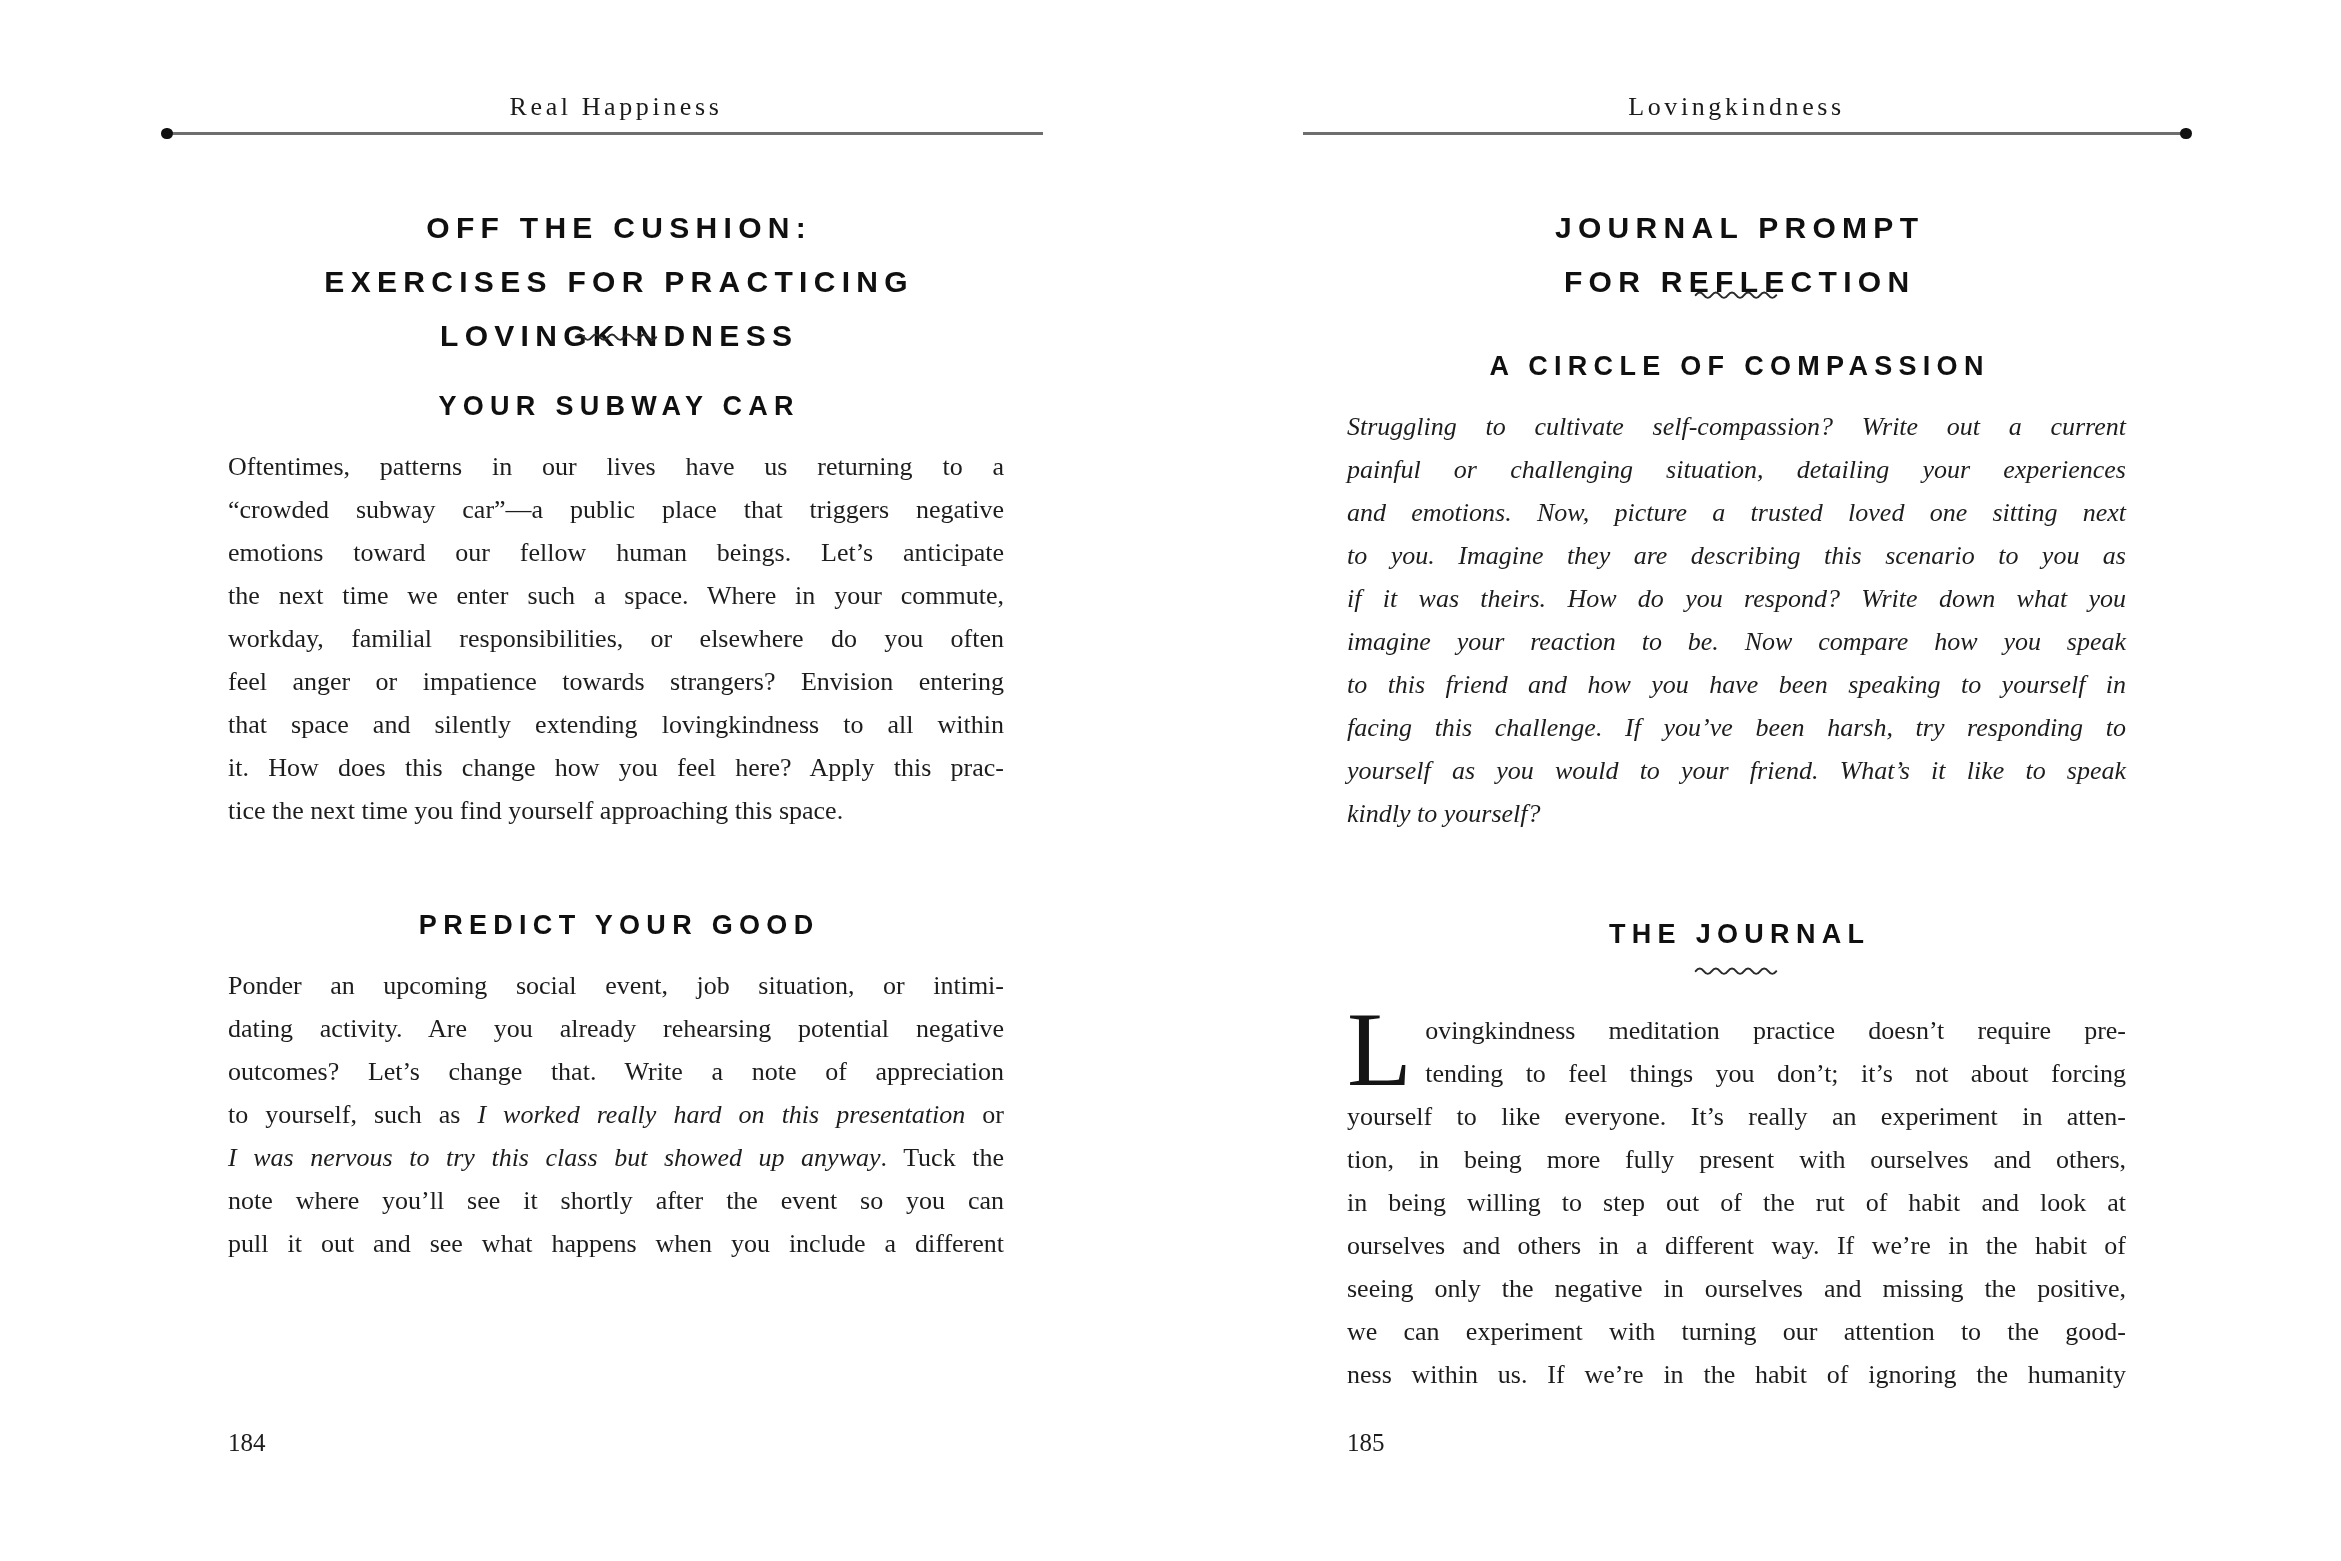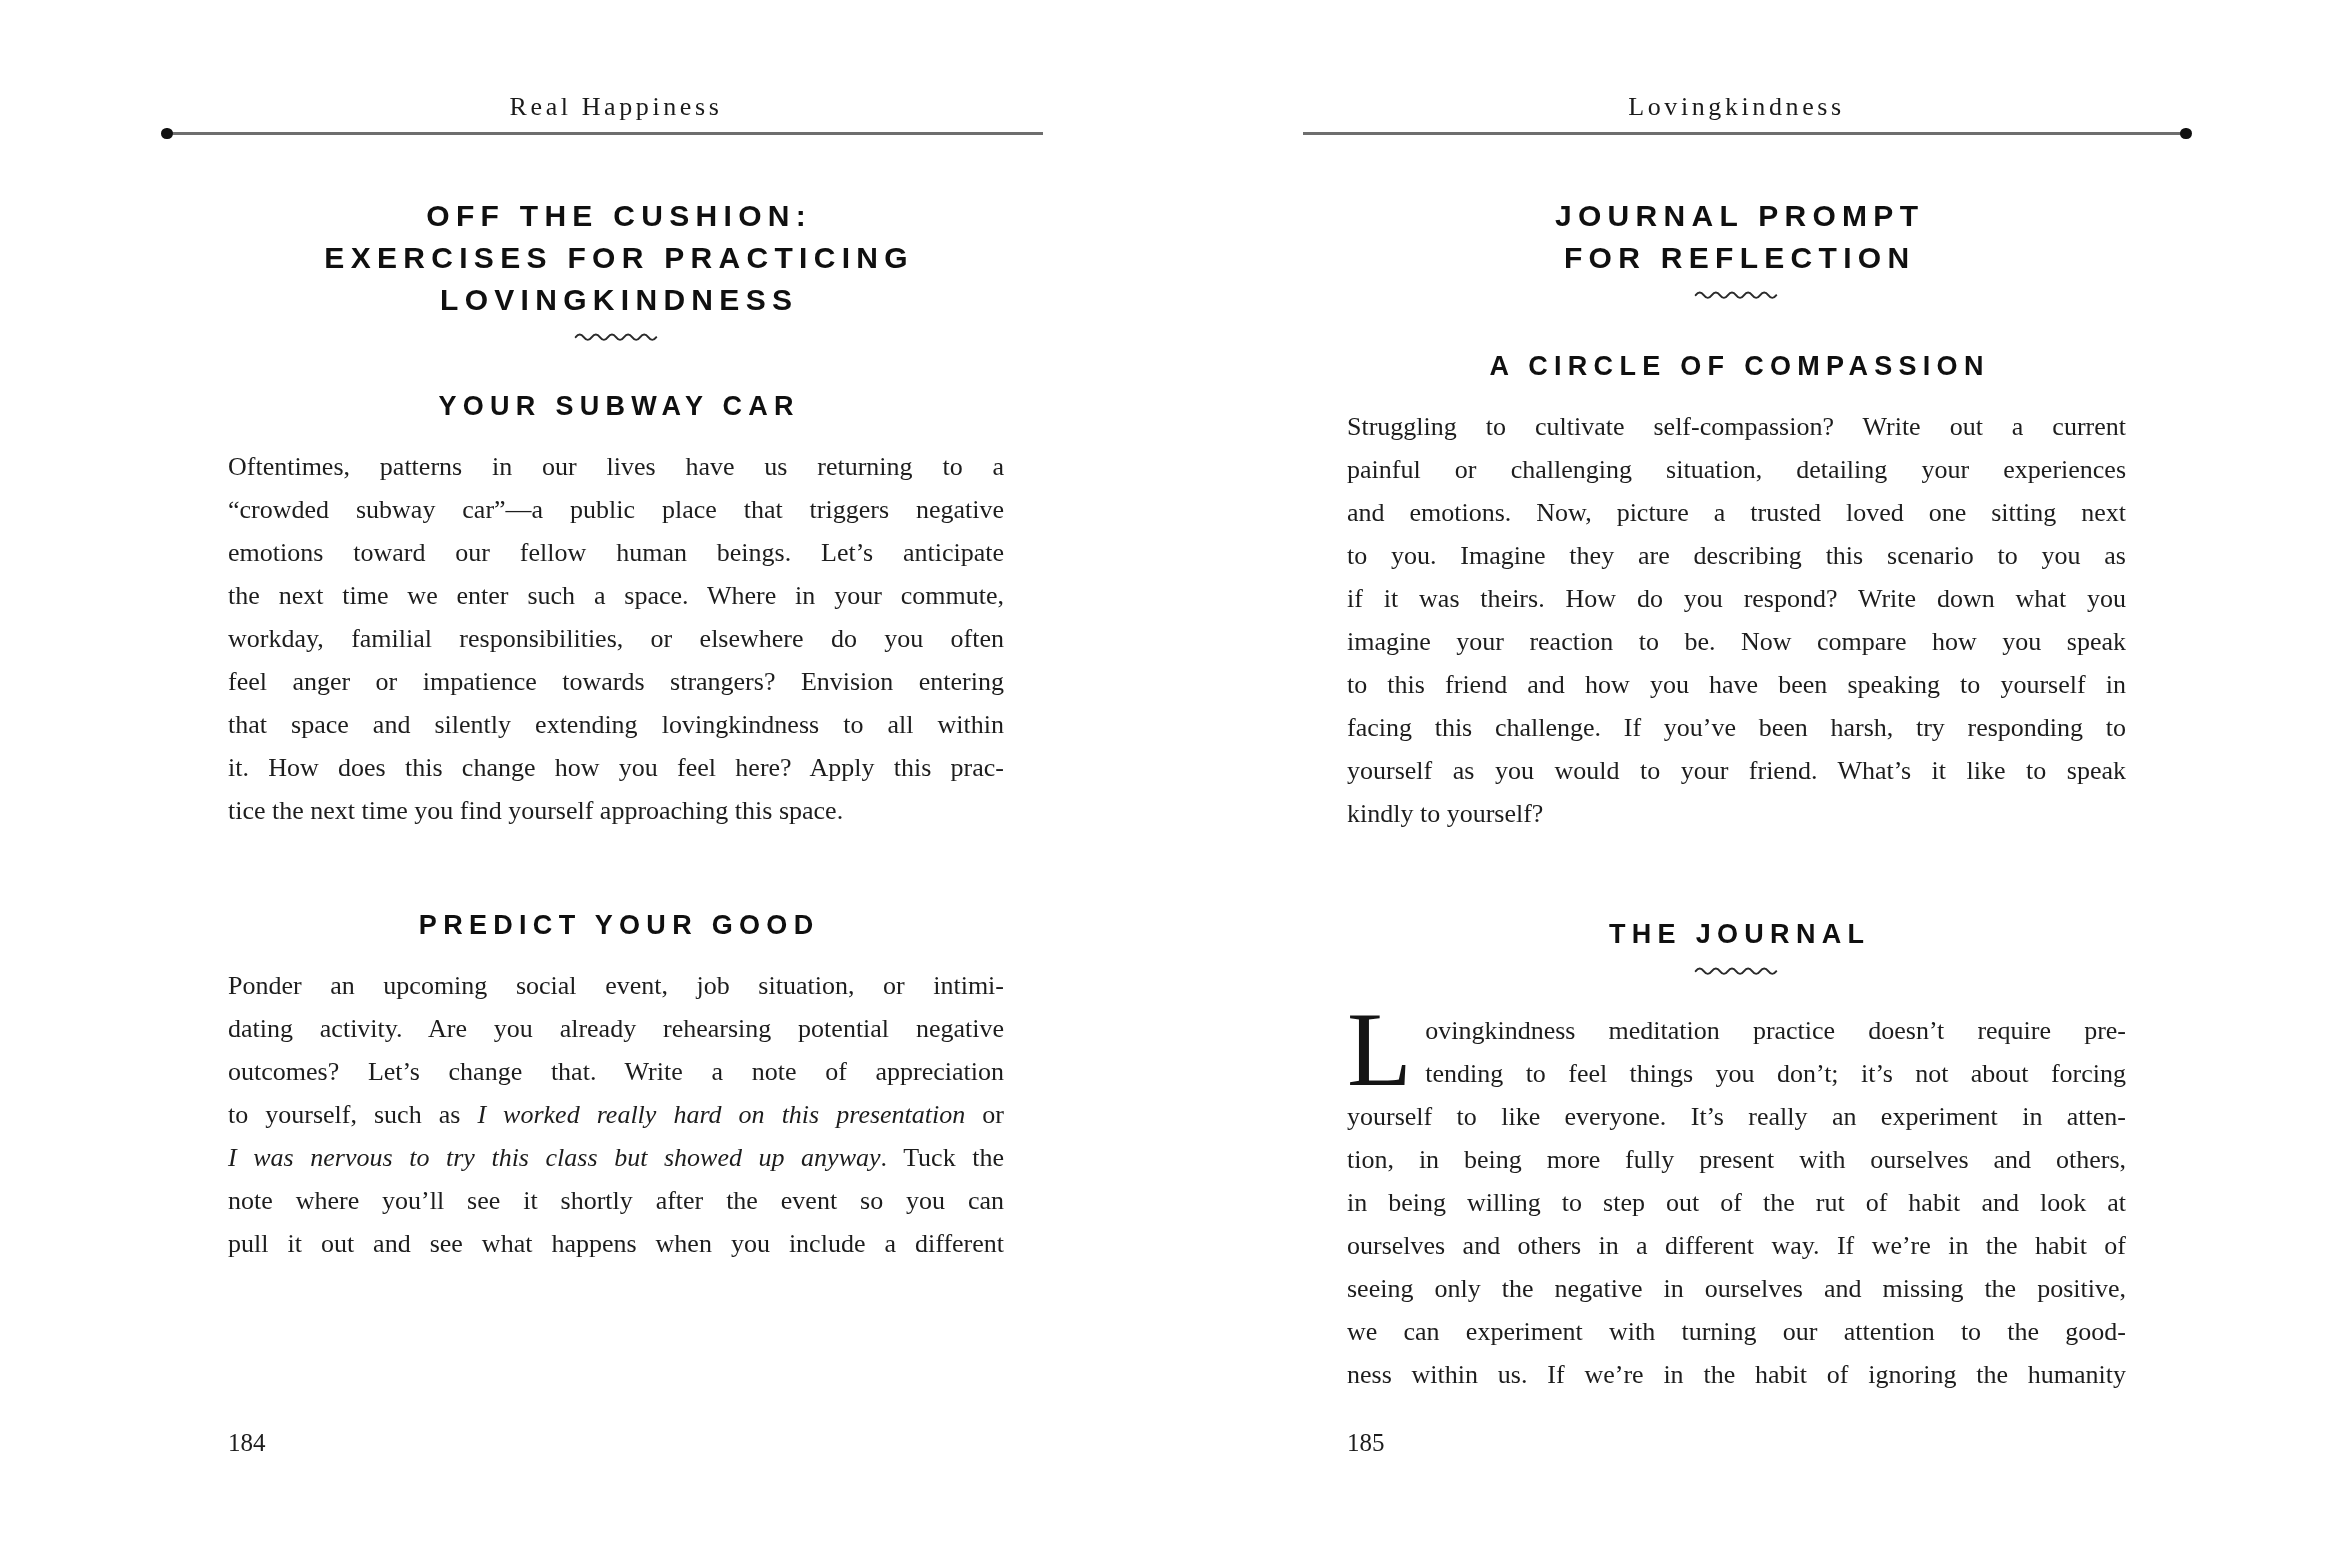--- a/index.html
+++ b/index.html
@@ -50,21 +50,21 @@
 
   .para {
     position:absolute; font-size:26px; line-height:43px; color:#1d1d1d;
   }
   #left-page .para { left:228px; width:776px; }
   #right-page .para { left:176px; width:779px; }
 
   .para .line { text-align:justify; text-align-last:justify; }
   .para .line.last { text-align-last:left; }
   .para.cont .line.last { text-align-last:justify; }
-  .centered .line { text-align:center; text-align-last:center; }
+  .centered .line { text-align:center; text-align-last:center;margin-top:12px; }
   .it { font-style:italic; }
 
   .dropcap {
     float:left; height:81px; line-height:81px; font-size:106px;
     margin:0 13.5px 0 0; color:#151515;
   }
 
   .page-number {
     position:absolute; top:1429px; text-align:left; font-size:25px; color:#1d1d1d;
   }
@@ -133,21 +133,21 @@
         <div class="line"><span>JOURNAL PROMPT</span></div>
         <div class="line last"><span>FOR REFLECTION</span></div>
       </h1>
 
     <svg class="ornament" style="left:522px; top:288px;" width="86" height="12.6" viewBox="0 0 96 14">
       <path d="M3,8 Q7.5,2 12,8 T21,8 T30,8 T39,8 T48,8 T57,8 T66,8 T75,8 T84,8 T93,8" fill="none" stroke="#2b2b2b" stroke-width="2.2" stroke-linecap="round"></path>
     </svg>
 
     <h2 class="section-heading" style="top:351px;">A CIRCLE OF COMPASSION</h2>
 
-    <div class="para" style="top:405px;">
+    <div class="para" style="top:405px;font-style:italic;">
         <div class="line"><span>Struggling to cultivate self-compassion? Write out a current</span></div>
         <div class="line"><span>painful or challenging situation, detailing your experiences</span></div>
         <div class="line"><span>and emotions. Now, picture a trusted loved one sitting next</span></div>
         <div class="line"><span>to you. Imagine they are describing this scenario to you as</span></div>
         <div class="line"><span>if it was theirs. How do you respond? Write down what you</span></div>
         <div class="line"><span>imagine your reaction to be. Now compare how you speak</span></div>
         <div class="line"><span>to this friend and how you have been speaking to yourself in</span></div>
         <div class="line"><span>facing this challenge. If you’ve been harsh, try responding to</span></div>
         <div class="line"><span>yourself as you would to your friend. What’s it like to speak</span></div>
         <div class="line last"><span>kindly to yourself?</span></div>

